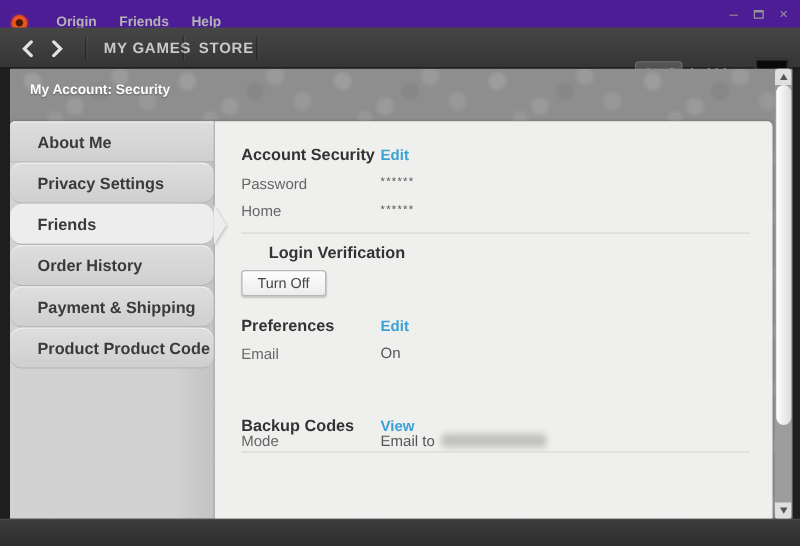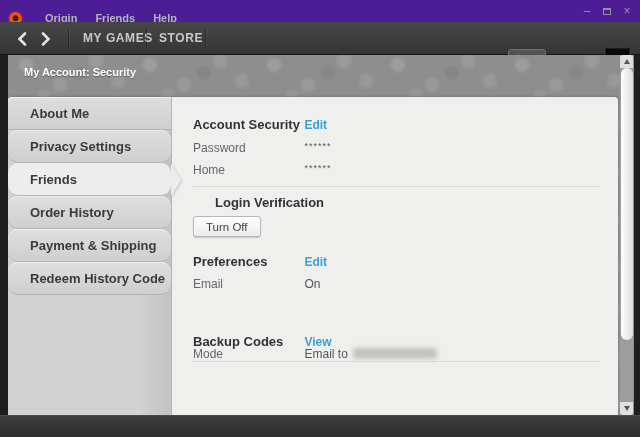--- a/index.html
+++ b/index.html
@@ -244,21 +244,21 @@
 
     <div class="sidebar">
       <div class="side-item">About Me</div>
       <div class="side-item">Privacy Settings</div>
       <div class="side-item selected">
         <span>Friends</span>
         <span class="sel-arrow"></span>
       </div>
       <div class="side-item">Order History</div>
       <div class="side-item">Payment &amp; Shipping</div>
-      <div class="side-item">Redeem History Code</div>
+      <div class="side-item">Product Product Code</div>
     </div>
 
     <div class="content">
 
       <div class="row" style="top:18px;">
         <span class="h col-label">Account Security</span>
         <a class="link">Edit</a>
       </div>
       <div class="row" style="top:41px;">
         <span class="lbl col-label">Password</span>

